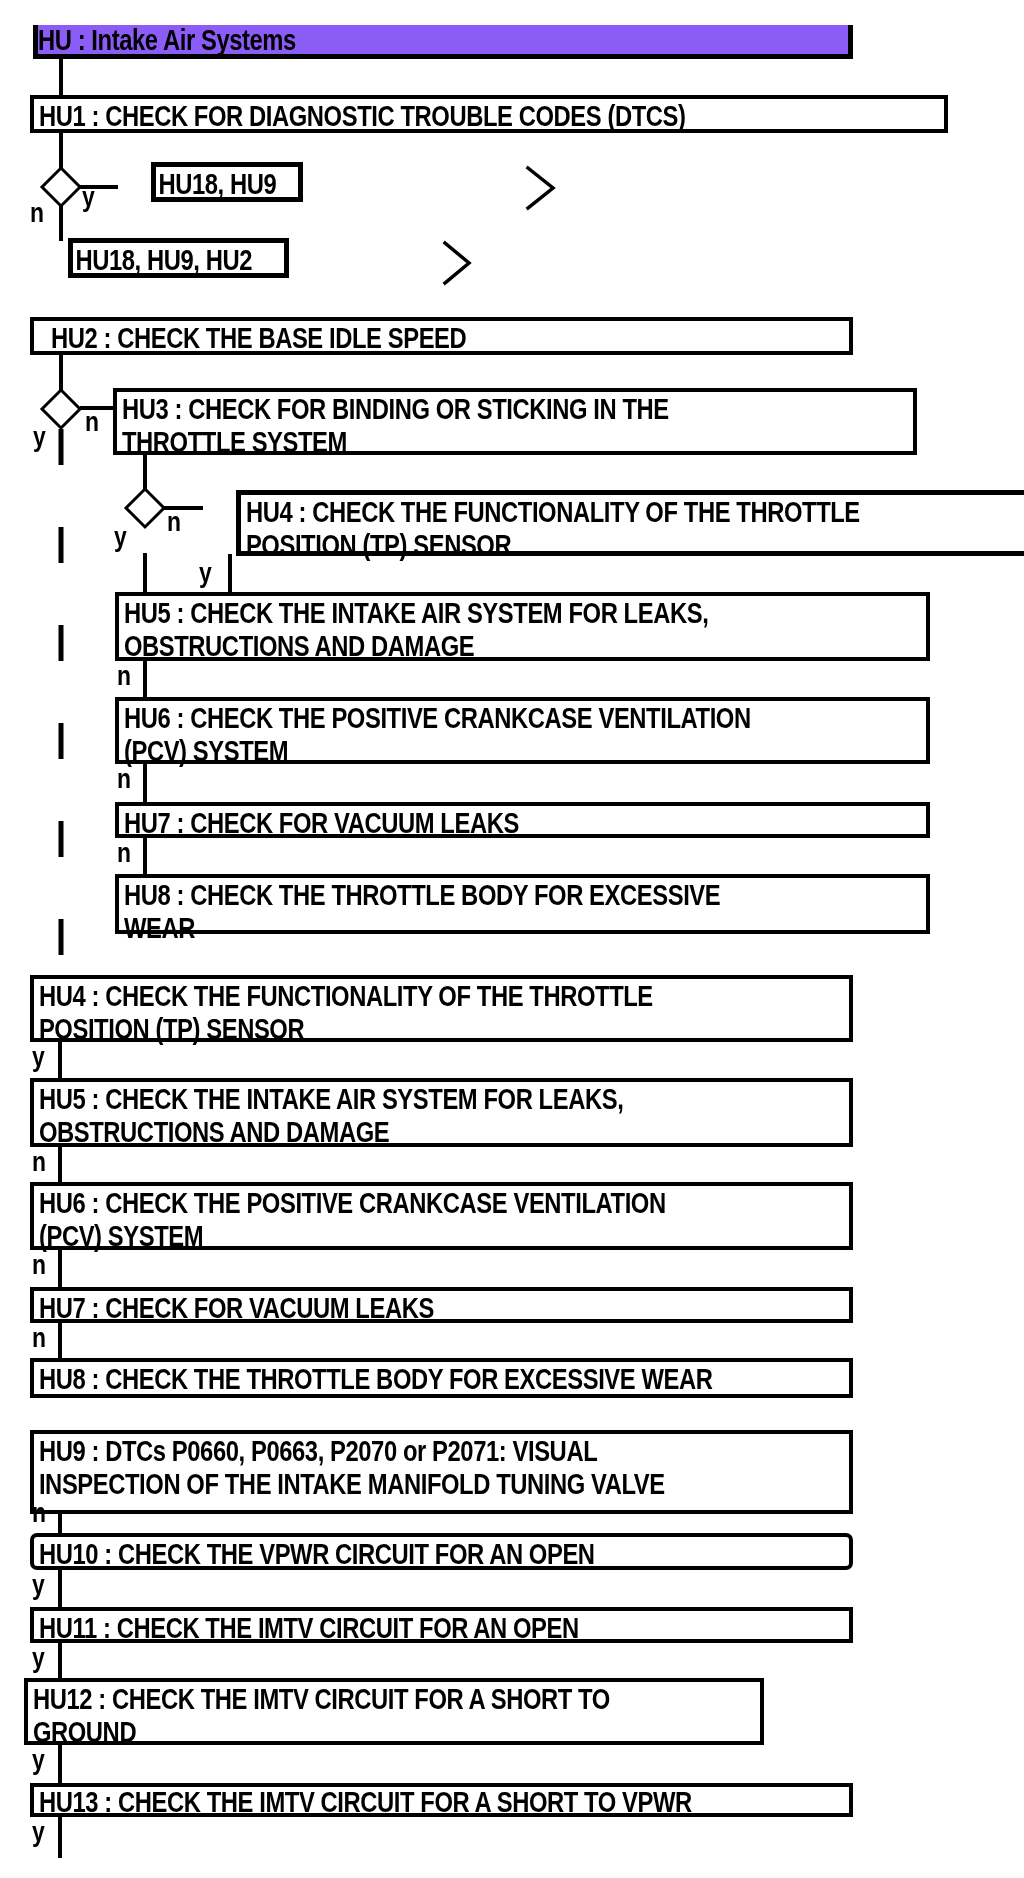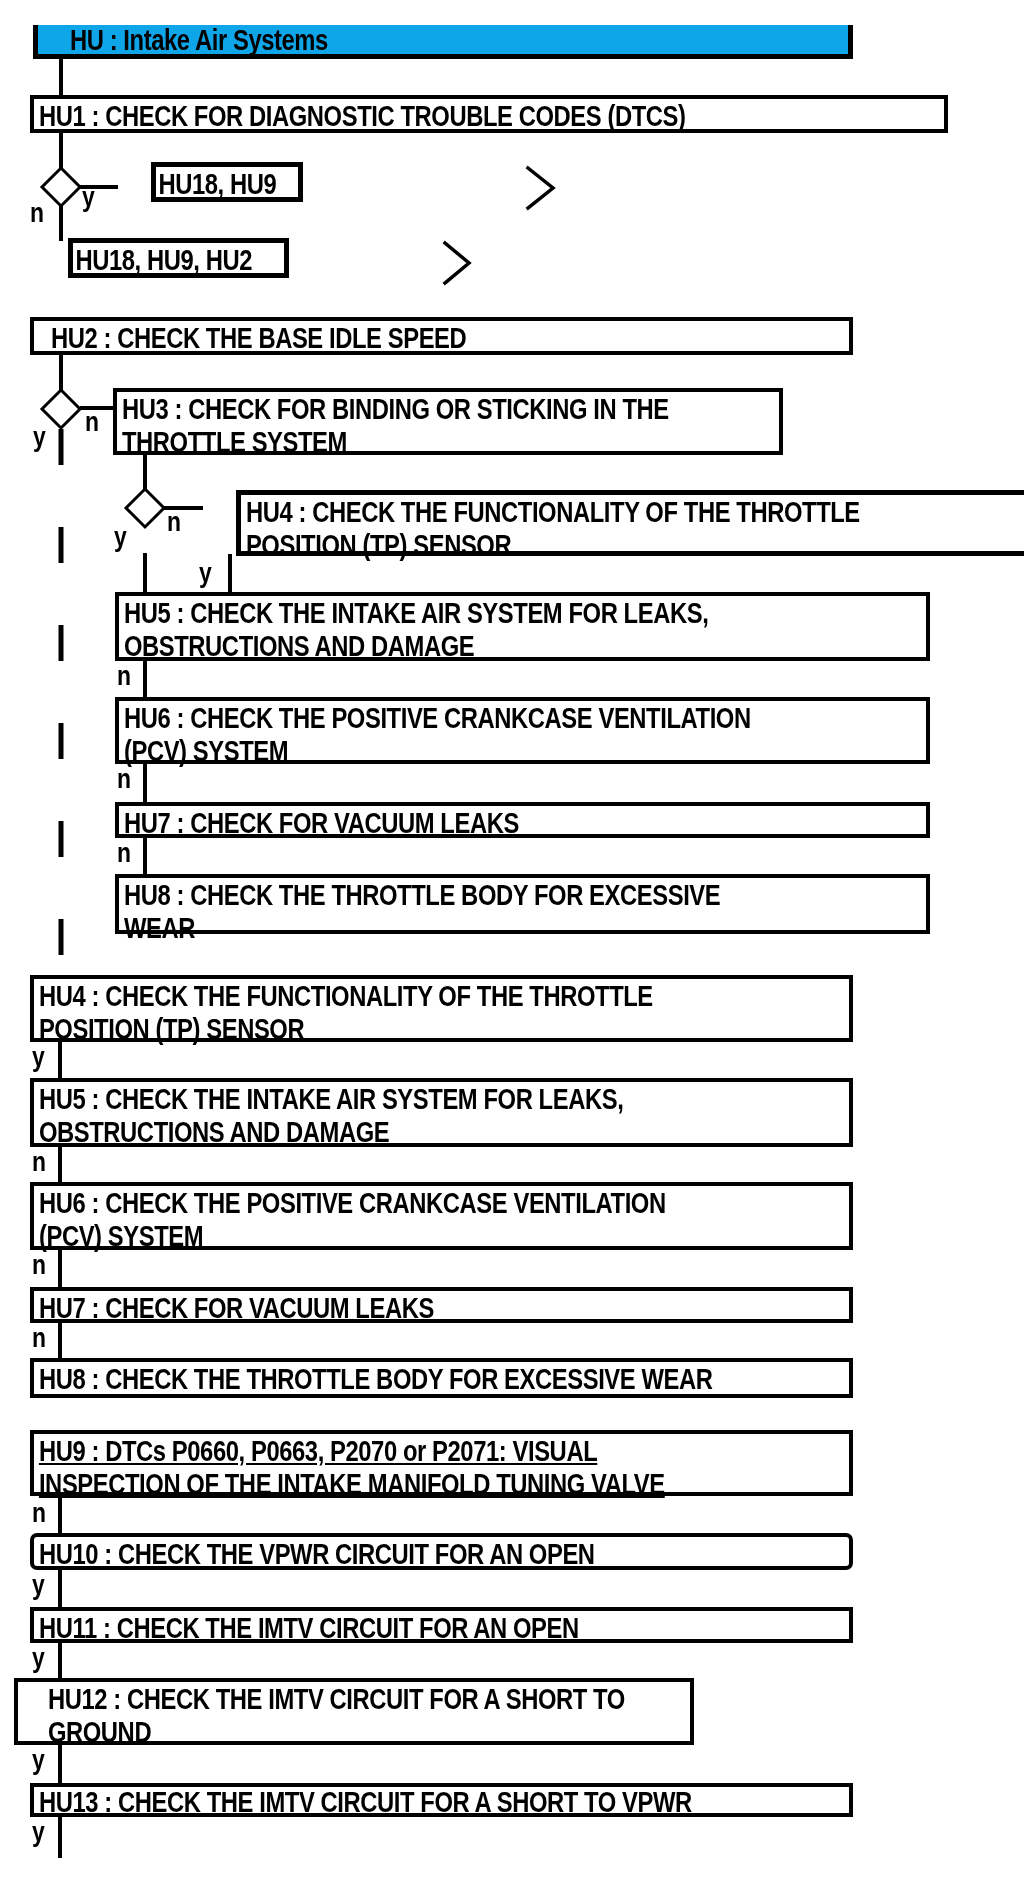--- a/index.html
+++ b/index.html
@@ -13,23 +13,22 @@
     position:absolute;box-sizing:border-box;background:#fff;
     border:4px solid #000;
   }
   .box.thick{border-width:5px;margin-left:36px;}
   .txt{
     font-size:29px;line-height:33px;letter-spacing:-0.5px;
     transform:scaleX(0.82);transform-origin:0 0;
     white-space:pre;padding:1px 0 0 6px;width:121%;
   }
   .title-bar{
-    position:absolute;box-sizing:border-box;background:#0ea5e9;
+    position:absolute;box-sizing:border-box;background:#8b5cf6;
     border-bottom:5px solid #000;
-    padding-left:32px;
   }
   .tick{position:absolute;top:0;width:5px;height:100%;background:#000;}
   .tick.right{right:0;}
   .tick.left{left:0;}
   .lbl{
     position:absolute;font-size:27px;line-height:26px;
     transform:scaleX(0.85);transform-origin:0 0;
   }
 </style>
 </head>
@@ -89,21 +88,21 @@
   </div>
 
   <div class="box thick" style="left:32px;top:238px;width:221px;height:40px;">
     <div class="txt" style="padding-left:3px;">HU18, HU9, HU2</div>
   </div>
 
   <div class="box" style="left:30px;top:317px;width:823px;height:38px;padding-left:12px;">
     <div class="txt">HU2 : CHECK THE BASE IDLE SPEED</div>
   </div>
 
-  <div class="box" style="left:113px;top:388px;width:670px;height:67px;">
+  <div class="box" style="left:113px;top:388px;width:804px;height:67px;">
     <div class="txt">HU3 : CHECK FOR BINDING OR STICKING IN THE
 THROTTLE SYSTEM</div>
   </div>
 
   <div class="box thick" style="left:200px;top:490px;width:804px;height:66px;">
     <div class="txt">HU4 : CHECK THE FUNCTIONALITY OF THE THROTTLE
 POSITION (TP) SENSOR</div>
   </div>
 
   <div class="box" style="left:115px;top:592px;width:815px;height:69px;">
@@ -141,34 +140,34 @@
   </div>
 
   <div class="box" style="left:30px;top:1287px;width:823px;height:36px;">
     <div class="txt">HU7 : CHECK FOR VACUUM LEAKS</div>
   </div>
 
   <div class="box" style="left:30px;top:1358px;width:823px;height:40px;">
     <div class="txt">HU8 : CHECK THE THROTTLE BODY FOR EXCESSIVE WEAR</div>
   </div>
 
-  <div class="box" style="left:30px;top:1430px;width:823px;height:66px;text-decoration:underline;">
+  <div class="box" style="left:30px;top:1430px;width:823px;height:84px;">
     <div class="txt">HU9 : DTCs P0660, P0663, P2070 or P2071: VISUAL
 INSPECTION OF THE INTAKE MANIFOLD TUNING VALVE</div>
   </div>
 
   <div class="box" style="left:30px;top:1533px;width:823px;height:37px;border-radius:7px;">
     <div class="txt">HU10 : CHECK THE VPWR CIRCUIT FOR AN OPEN</div>
   </div>
 
   <div class="box" style="left:30px;top:1607px;width:823px;height:36px;">
     <div class="txt">HU11 : CHECK THE IMTV CIRCUIT FOR AN OPEN</div>
   </div>
 
-  <div class="box" style="left:14px;top:1678px;width:680px;height:67px;padding-left:25px;">
+  <div class="box" style="left:24px;top:1678px;width:740px;height:67px;">
     <div class="txt">HU12 : CHECK THE IMTV CIRCUIT FOR A SHORT TO
 GROUND</div>
   </div>
 
   <div class="box" style="left:30px;top:1783px;width:823px;height:34px;">
     <div class="txt" style="padding-top:0;line-height:31px;">HU13 : CHECK THE IMTV CIRCUIT FOR A SHORT TO VPWR</div>
   </div>
 
   <div class="lbl" style="left:82px;top:184px;">y</div>
   <div class="lbl" style="left:30px;top:200px;">n</div>

